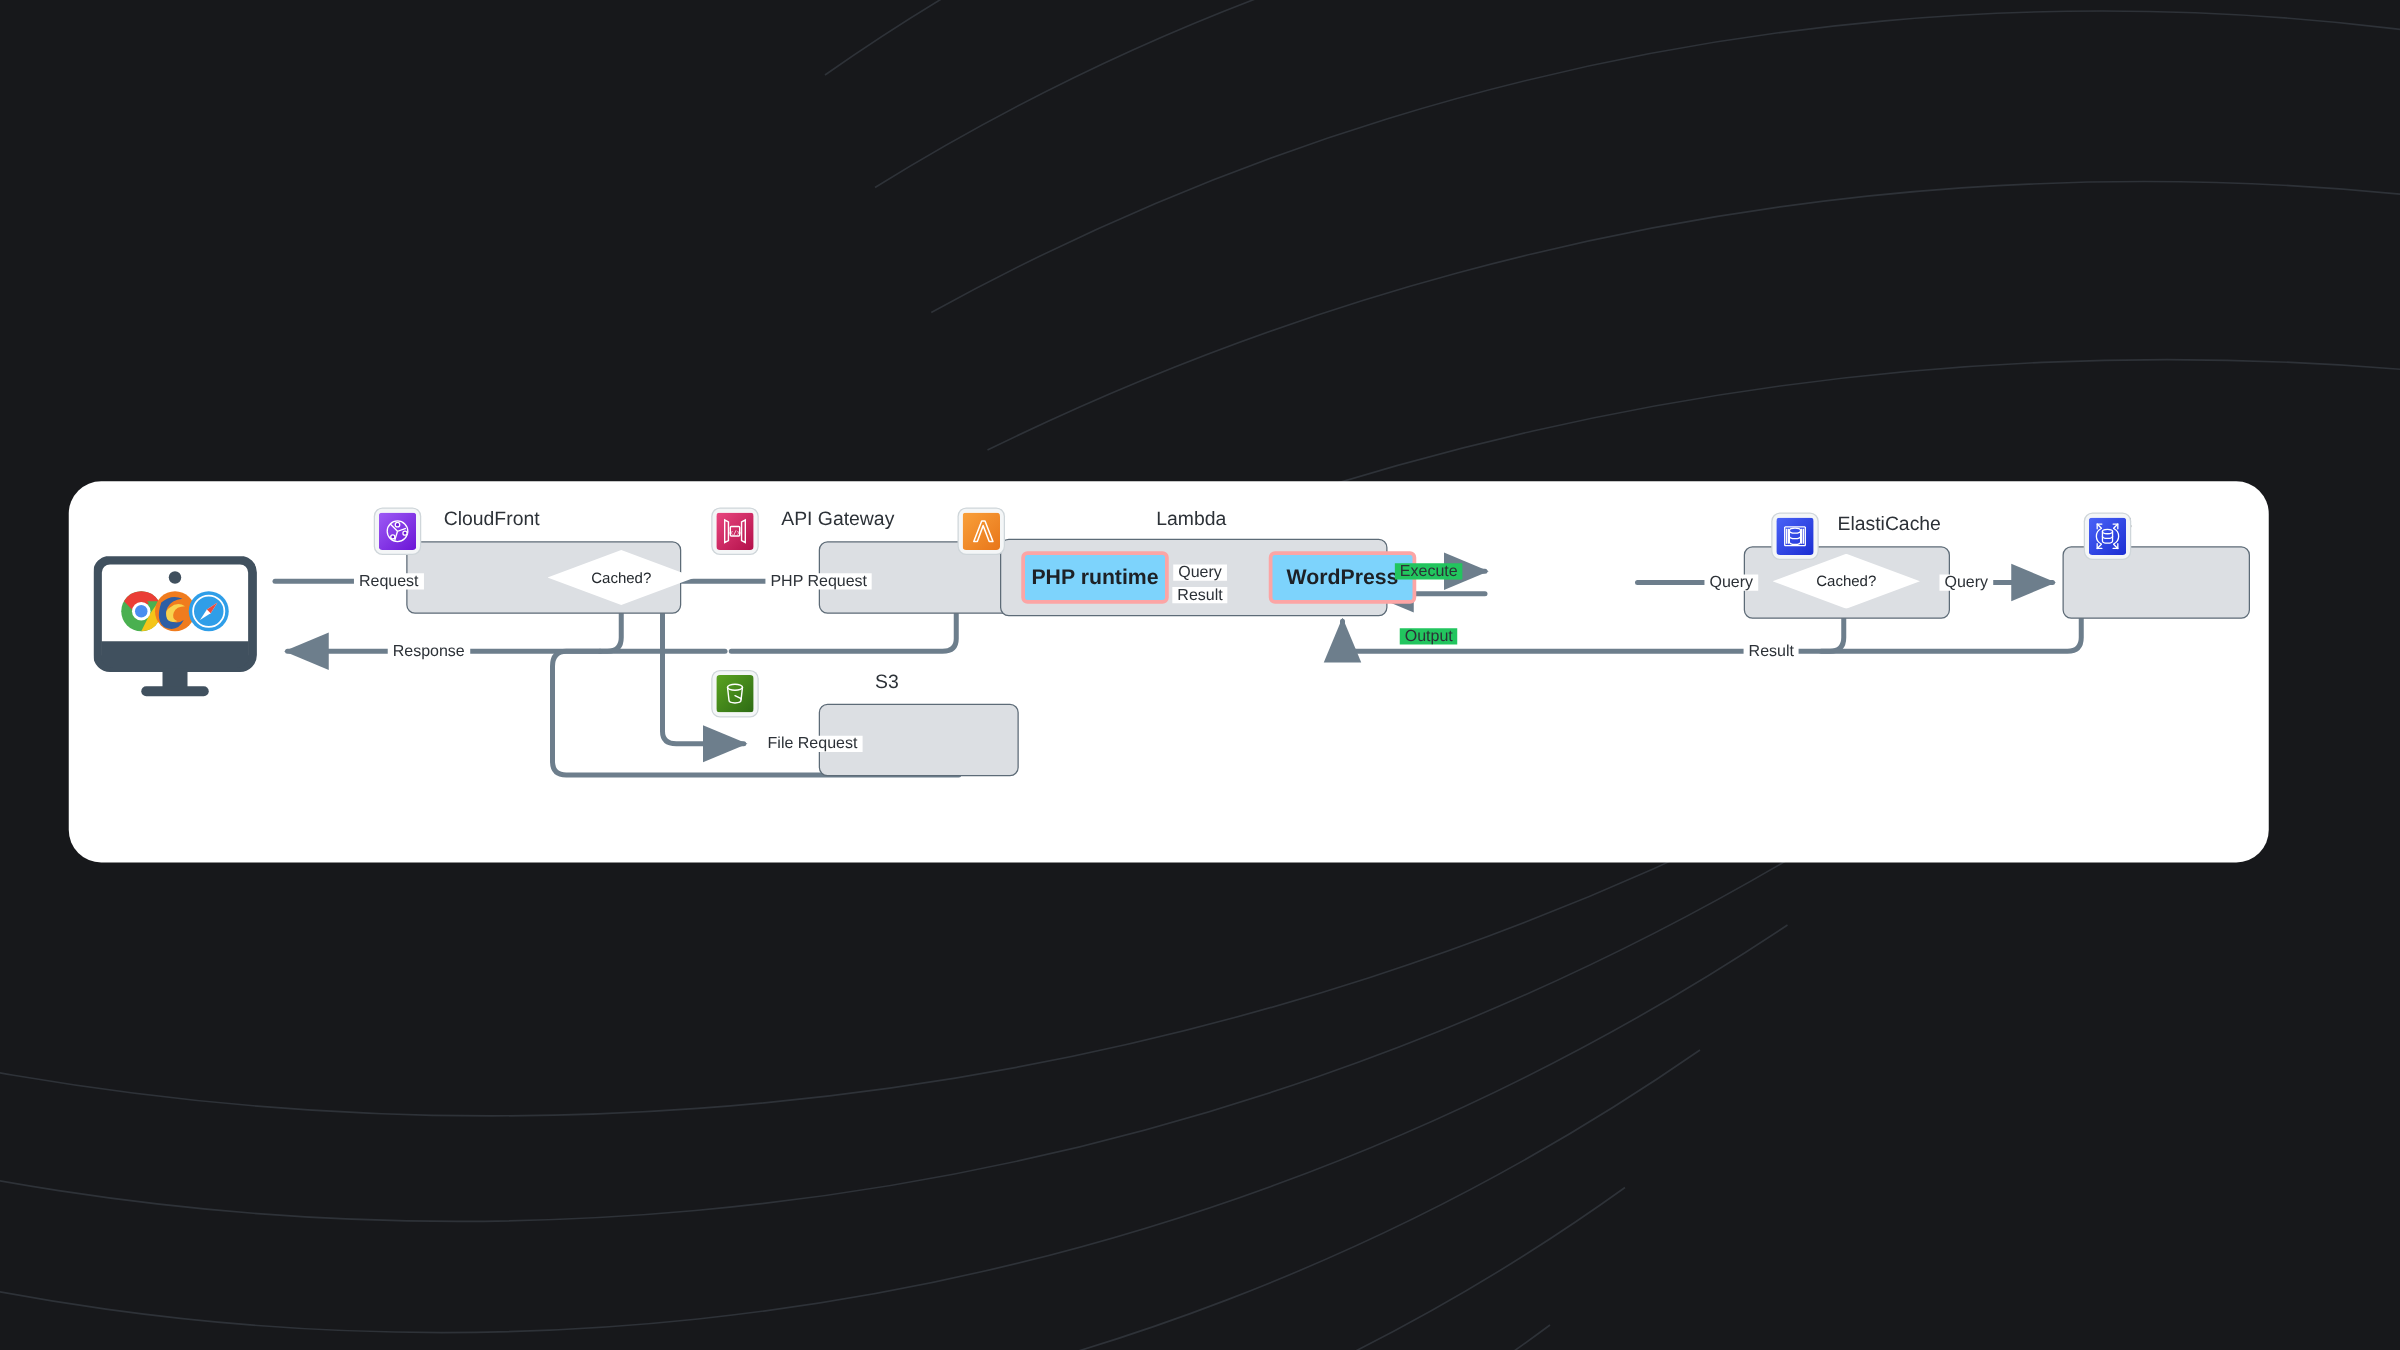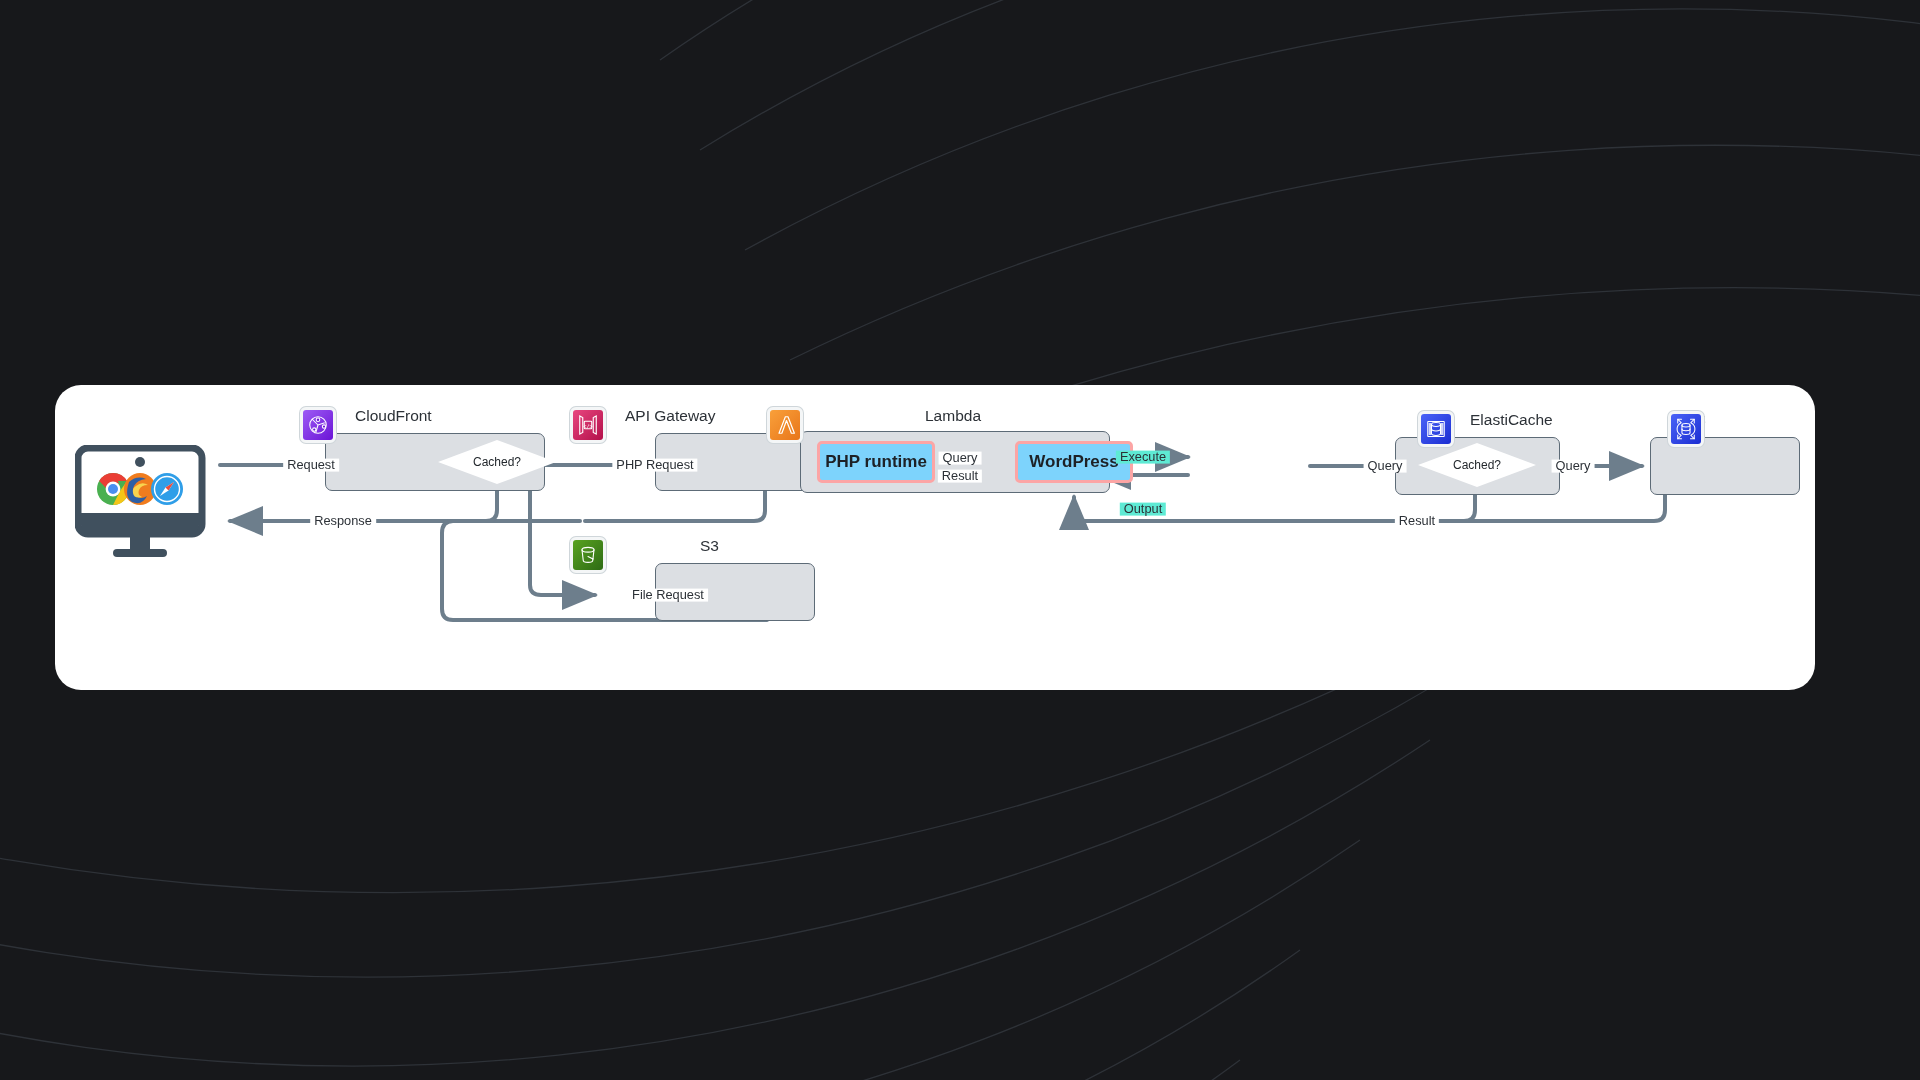--- a/index.html
+++ b/index.html
@@ -76,21 +76,21 @@
   .edge-label {
     position:absolute;
     font-size:12.8px;
     color:#2c3137;
     background:#ffffff;
     padding:0 4px;
     white-space:nowrap;
     transform:translate(-50%,-50%);
     line-height:1;
   }
-  .edge-label.on-grey { background:#5eead4; }
+  .edge-label.on-grey { background:#22c55e; }
 
   
   #monitor { position:absolute; left:20px; top:60px; width:150px; height:118px; }
 </style>
 </head>
 <body>
 
 <div id="stage">
 
   <svg id="bg-arcs" viewBox="0 0 1920 1080" preserveAspectRatio="none">
@@ -325,16 +325,16 @@
     <div class="edge-label" style="left:256px; top:80px;">Request</div>
     <div class="edge-label" style="left:256px; top:136px;margin-left:32px;">Response</div>
     <div class="edge-label" style="left:600px; top:80px;">PHP Request</div>
     <div class="edge-label" style="left:905px; top:73px;">Query</div>
     <div class="edge-label" style="left:905px; top:91px;">Result</div>
     <div class="edge-label on-grey" style="left:1088px; top:72px;">Execute</div>
     <div class="edge-label on-grey" style="left:1088px; top:108px;margin-top:16px;">Output</div>
     <div class="edge-label" style="left:1330px; top:81px;">Query</div>
     <div class="edge-label" style="left:1518px; top:81px;">Query</div>
     <div class="edge-label" style="left:1362px; top:136px;">Result</div>
-    <div class="edge-label" style="left:595px; top:210px;margin-left:18px;">File Request</div>
+    <div class="edge-label" style="left:595px; top:210px;">File Request</div>
 
   </div>
 </div>
 
 </body></html>

